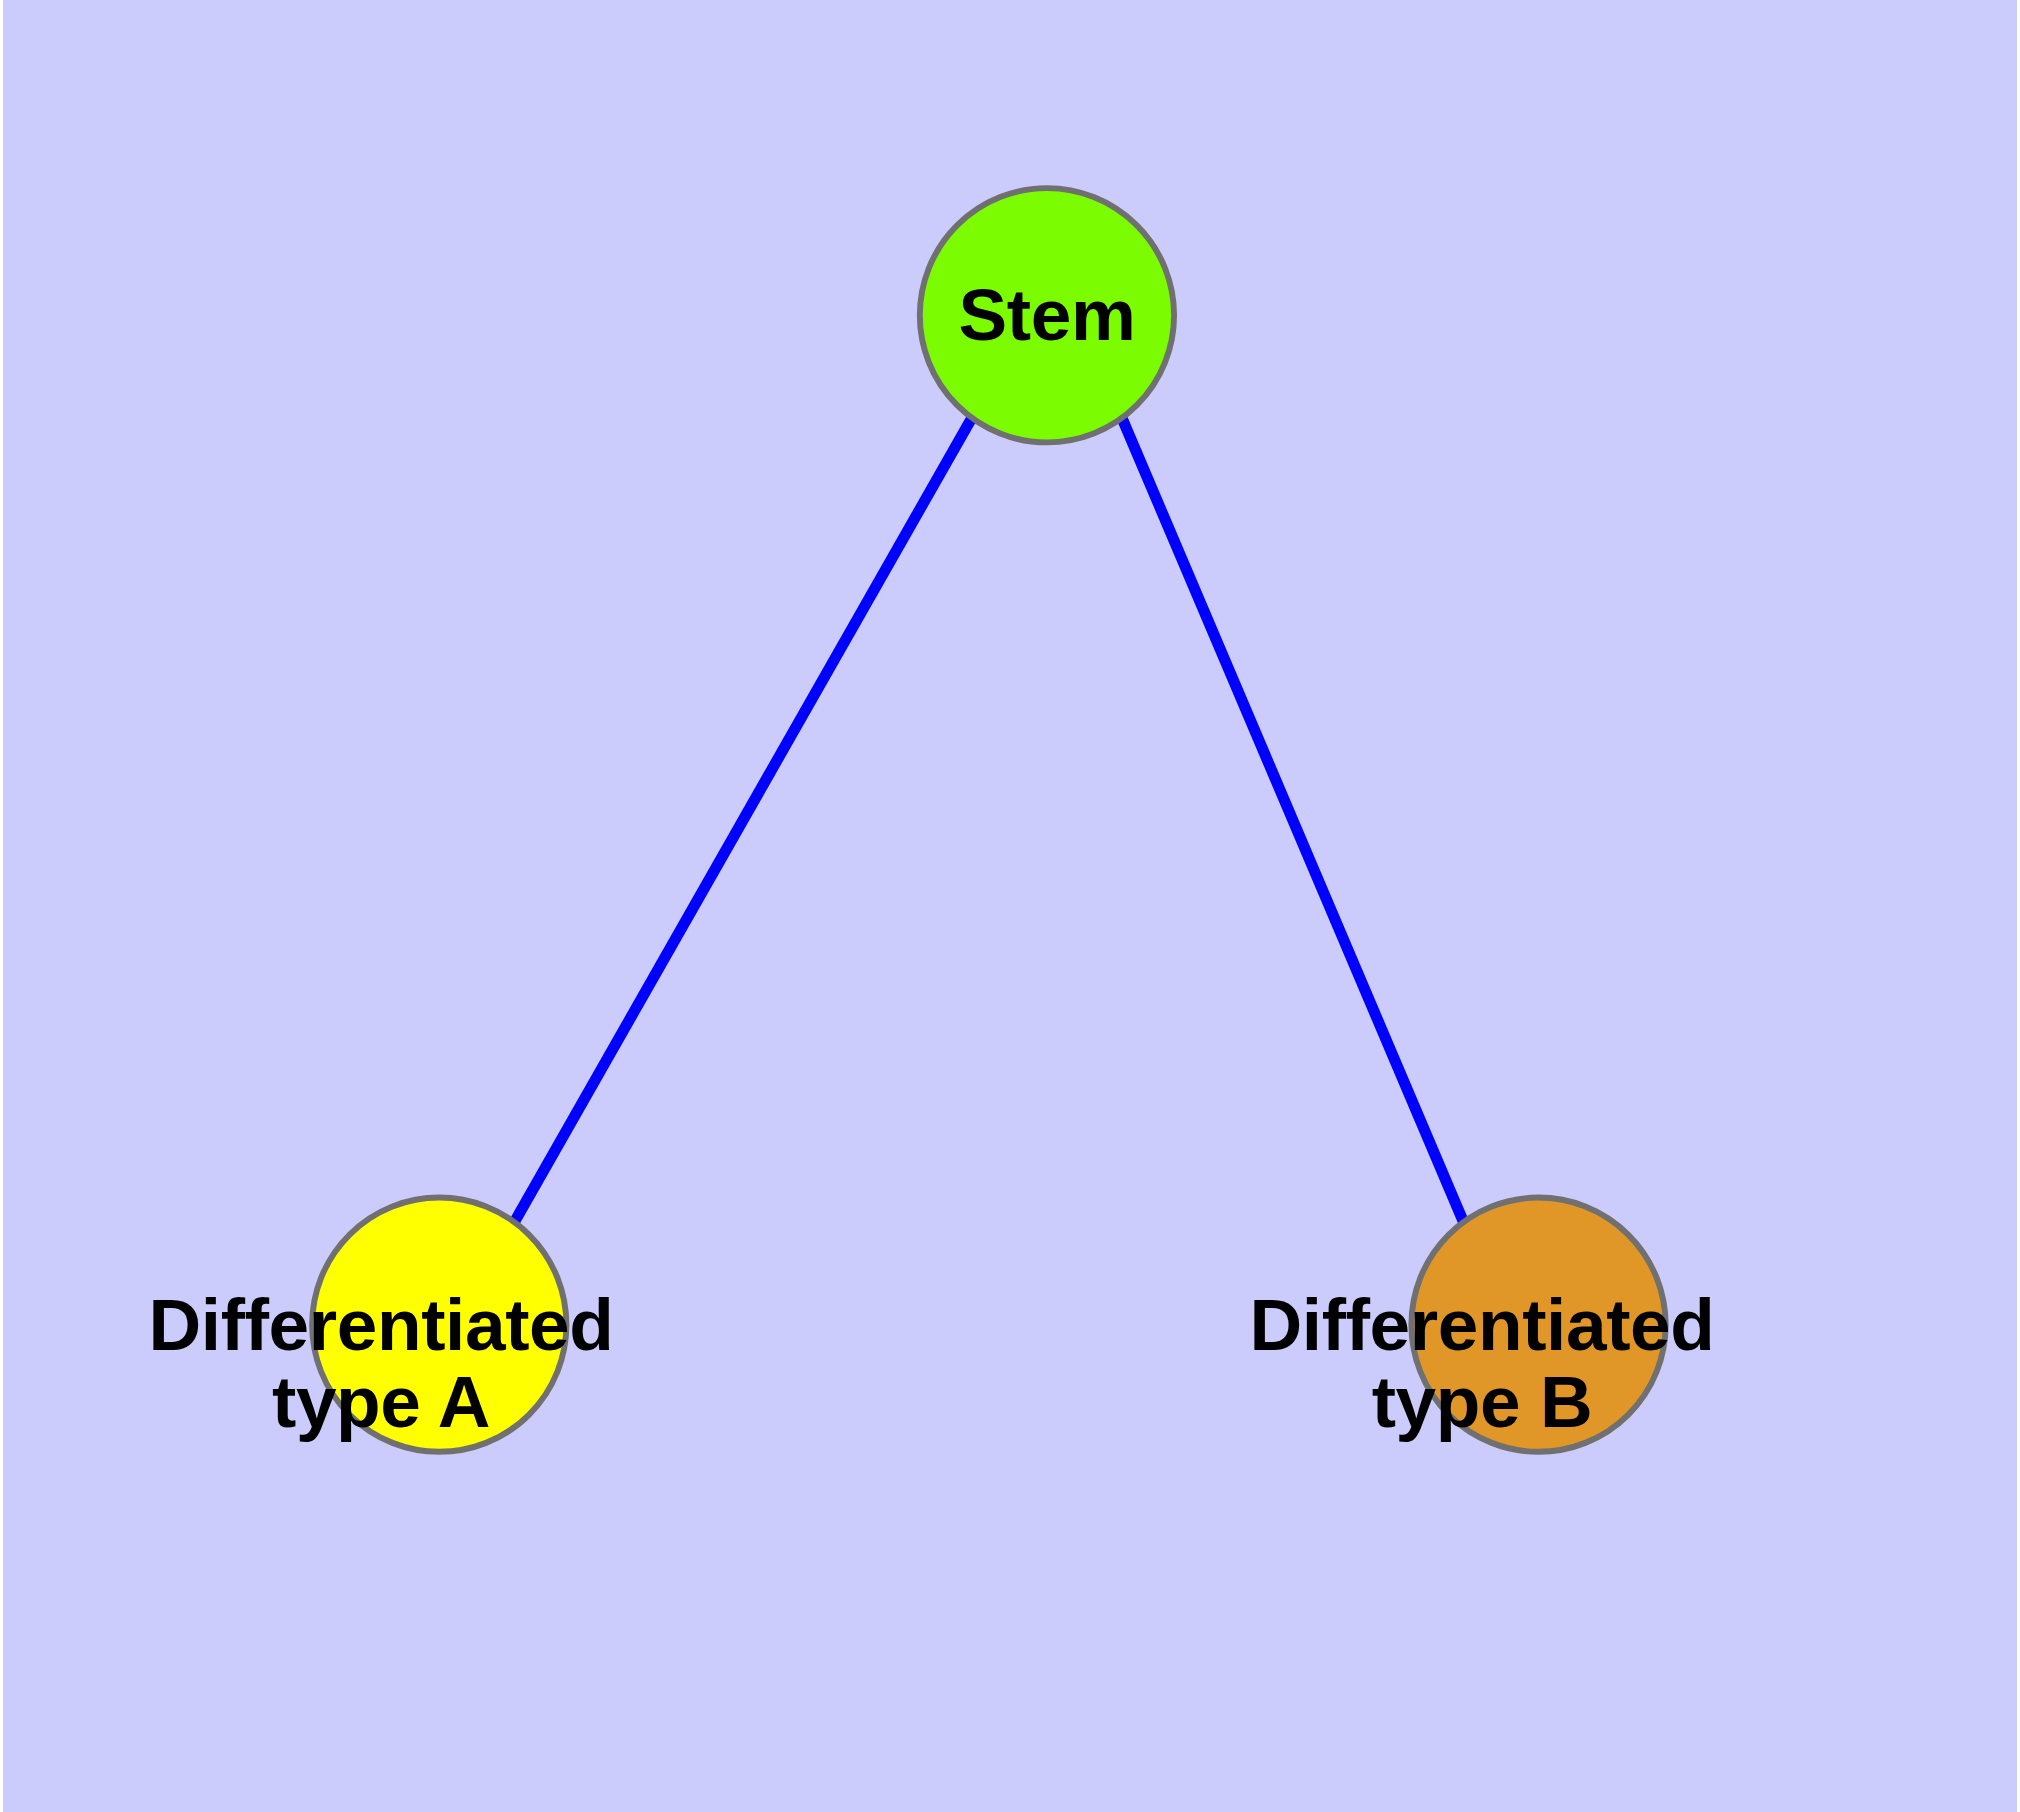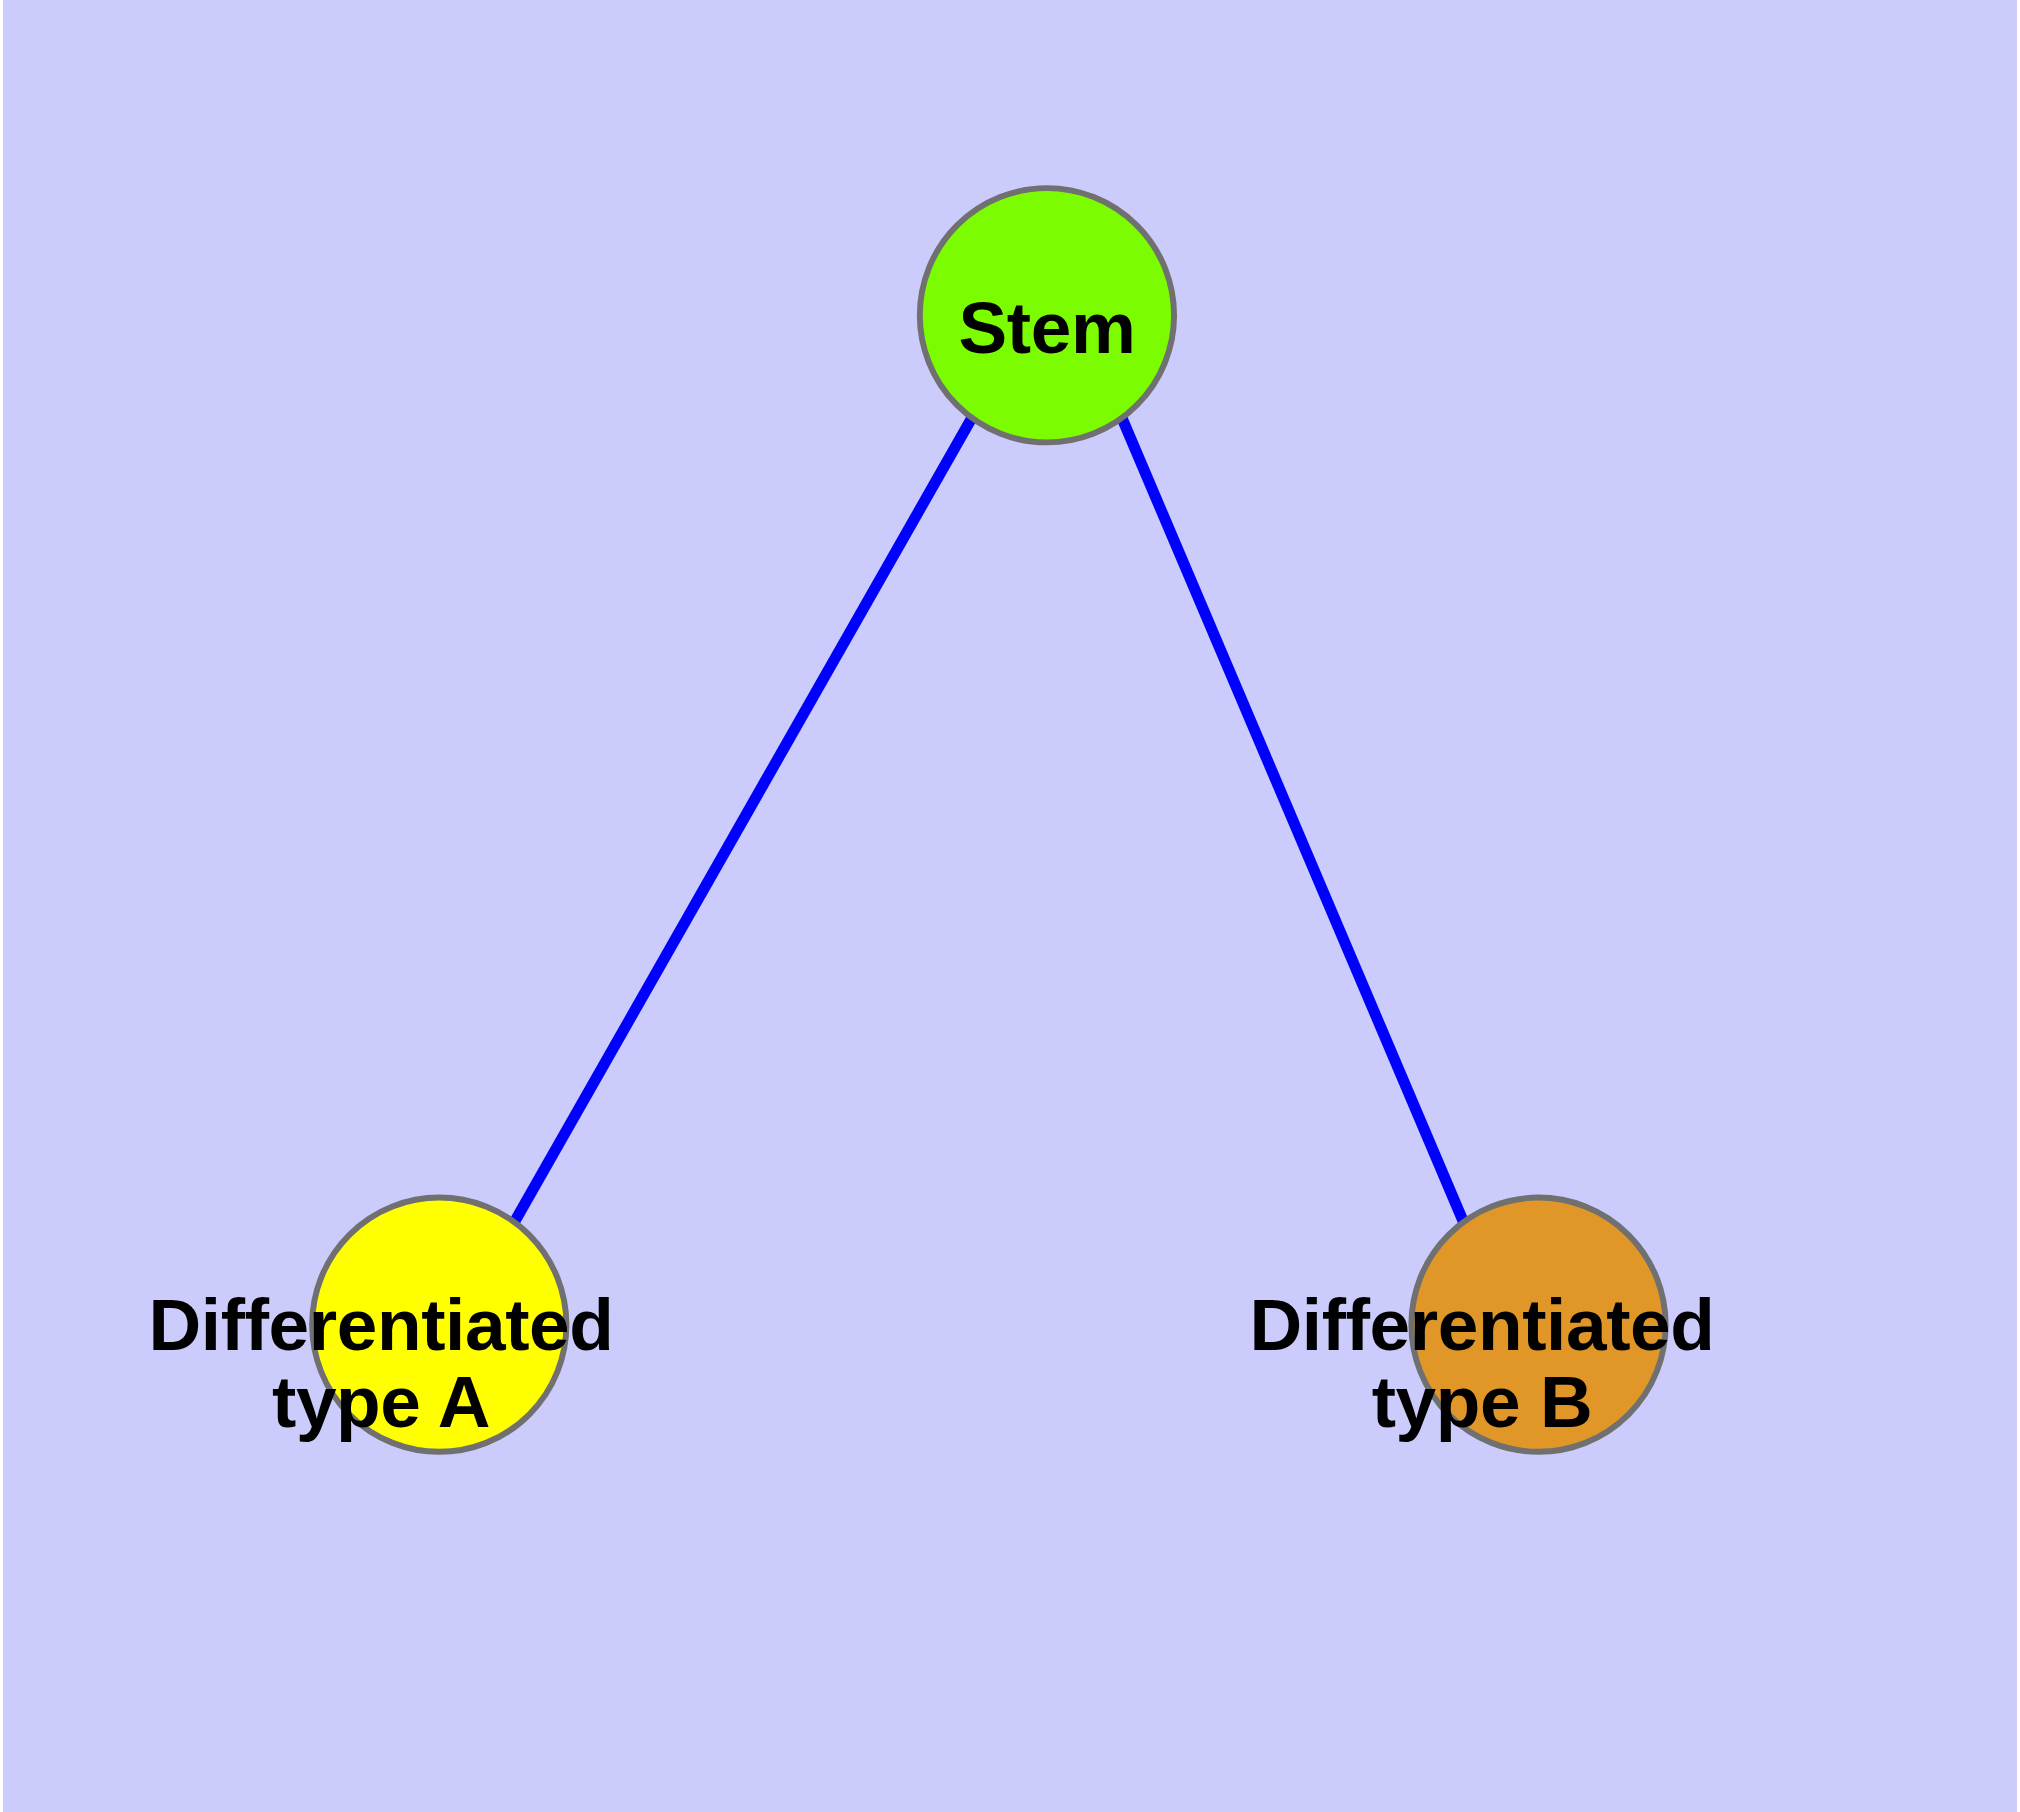--- a/index.html
+++ b/index.html
@@ -68,21 +68,21 @@
       <line class="edge-line" x1="1147" y1="492" x2="606" y2="1443" stroke="#0000ff" stroke-width="13"></line>
       <line class="edge-line" x1="1323" y1="492" x2="1727" y2="1443" stroke="#0000ff" stroke-width="13"></line>
     </g>
     <g>
       <circle class="node-circle" cx="1235" cy="372" r="150" fill="#7cfc00" stroke="#707070" stroke-width="7"></circle>
       <circle class="node-circle" cx="518" cy="1563" r="150" fill="#ffff00" stroke="#707070" stroke-width="7"></circle>
       <circle class="node-circle" cx="1815" cy="1563" r="150" fill="#e09728" stroke="#707070" stroke-width="7"></circle>
     </g>
   </svg>
 
-  <div class="node-label" style="left: 1047px; top: 315px; font-size: 73px; color: rgb(0, 0, 0); margin-top: 13px;">Stem</div>
+  <div class="node-label" style="left: 1047px; top: 315px; font-size: 73px; color: rgb(0, 0, 0);">Stem</div>
 
   <div class="node-label" style="left: 381px; top: 1363px; font-size: 73px; color: rgb(0, 0, 0);">Differentiated
 type A</div>
 
   <div class="node-label" style="left: 1482px; top: 1363px; font-size: 73px; color: rgb(0, 0, 0);">Differentiated
 type B</div>
 
 </div>
 
 

